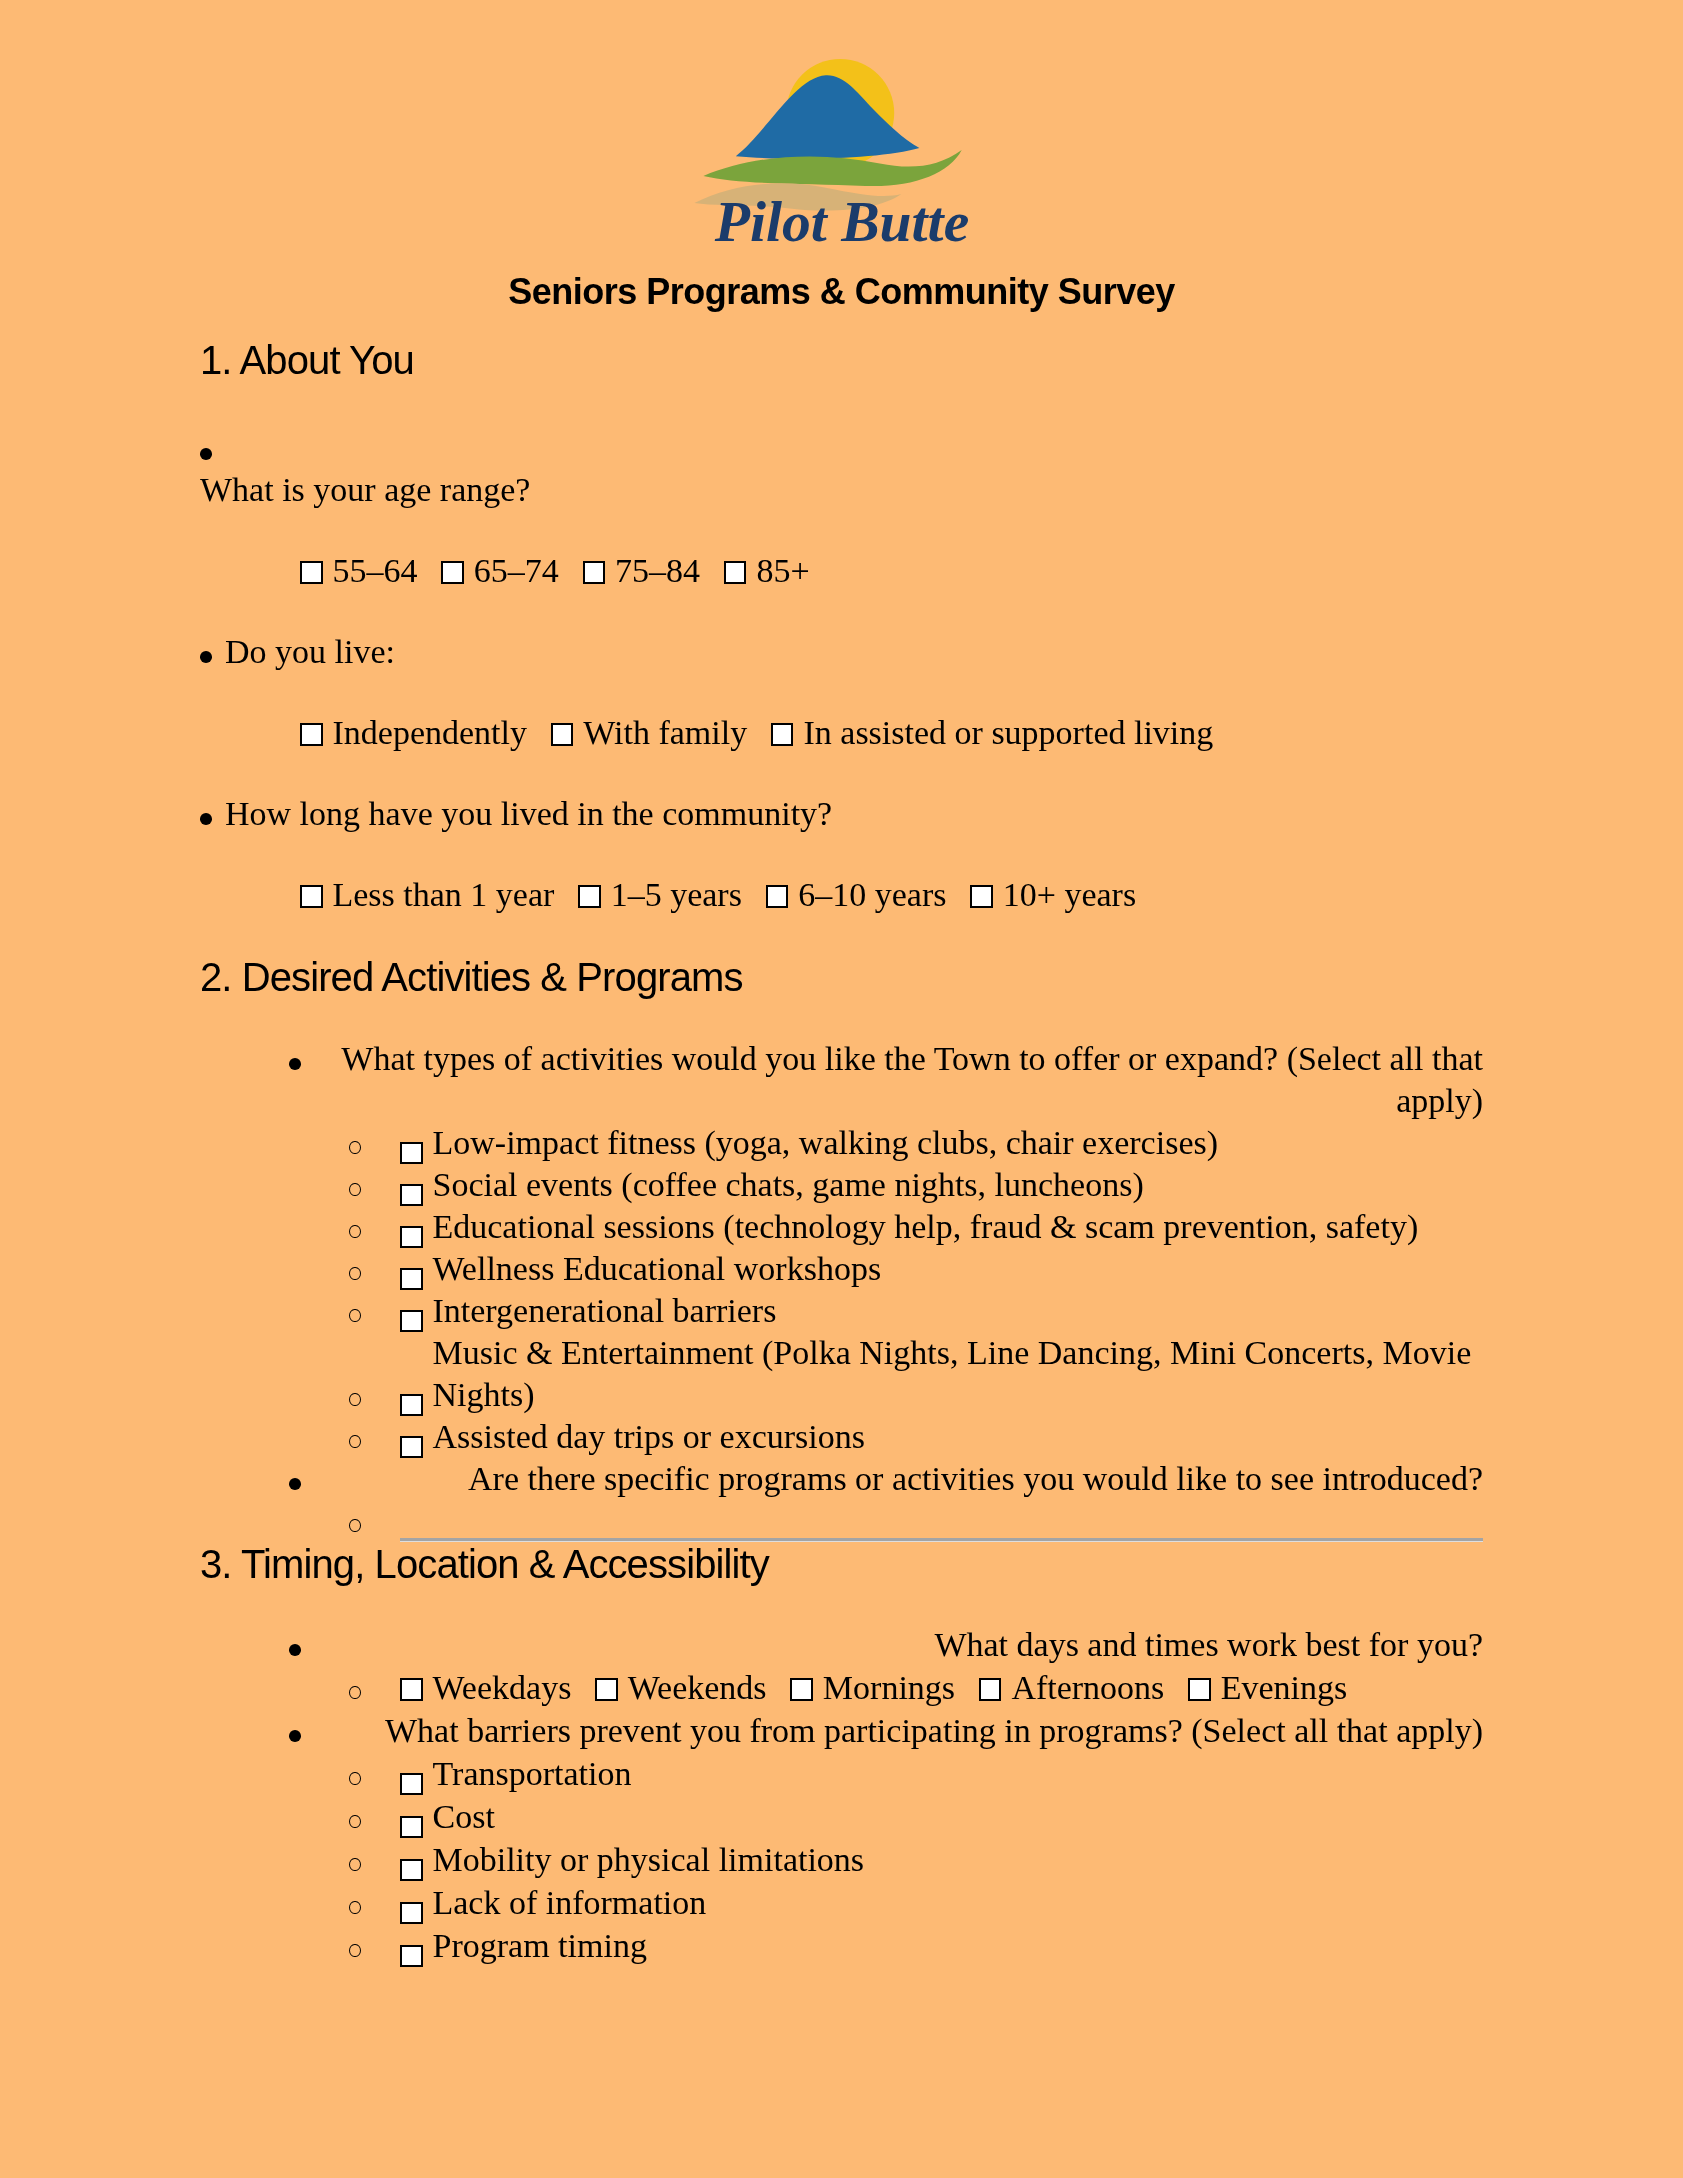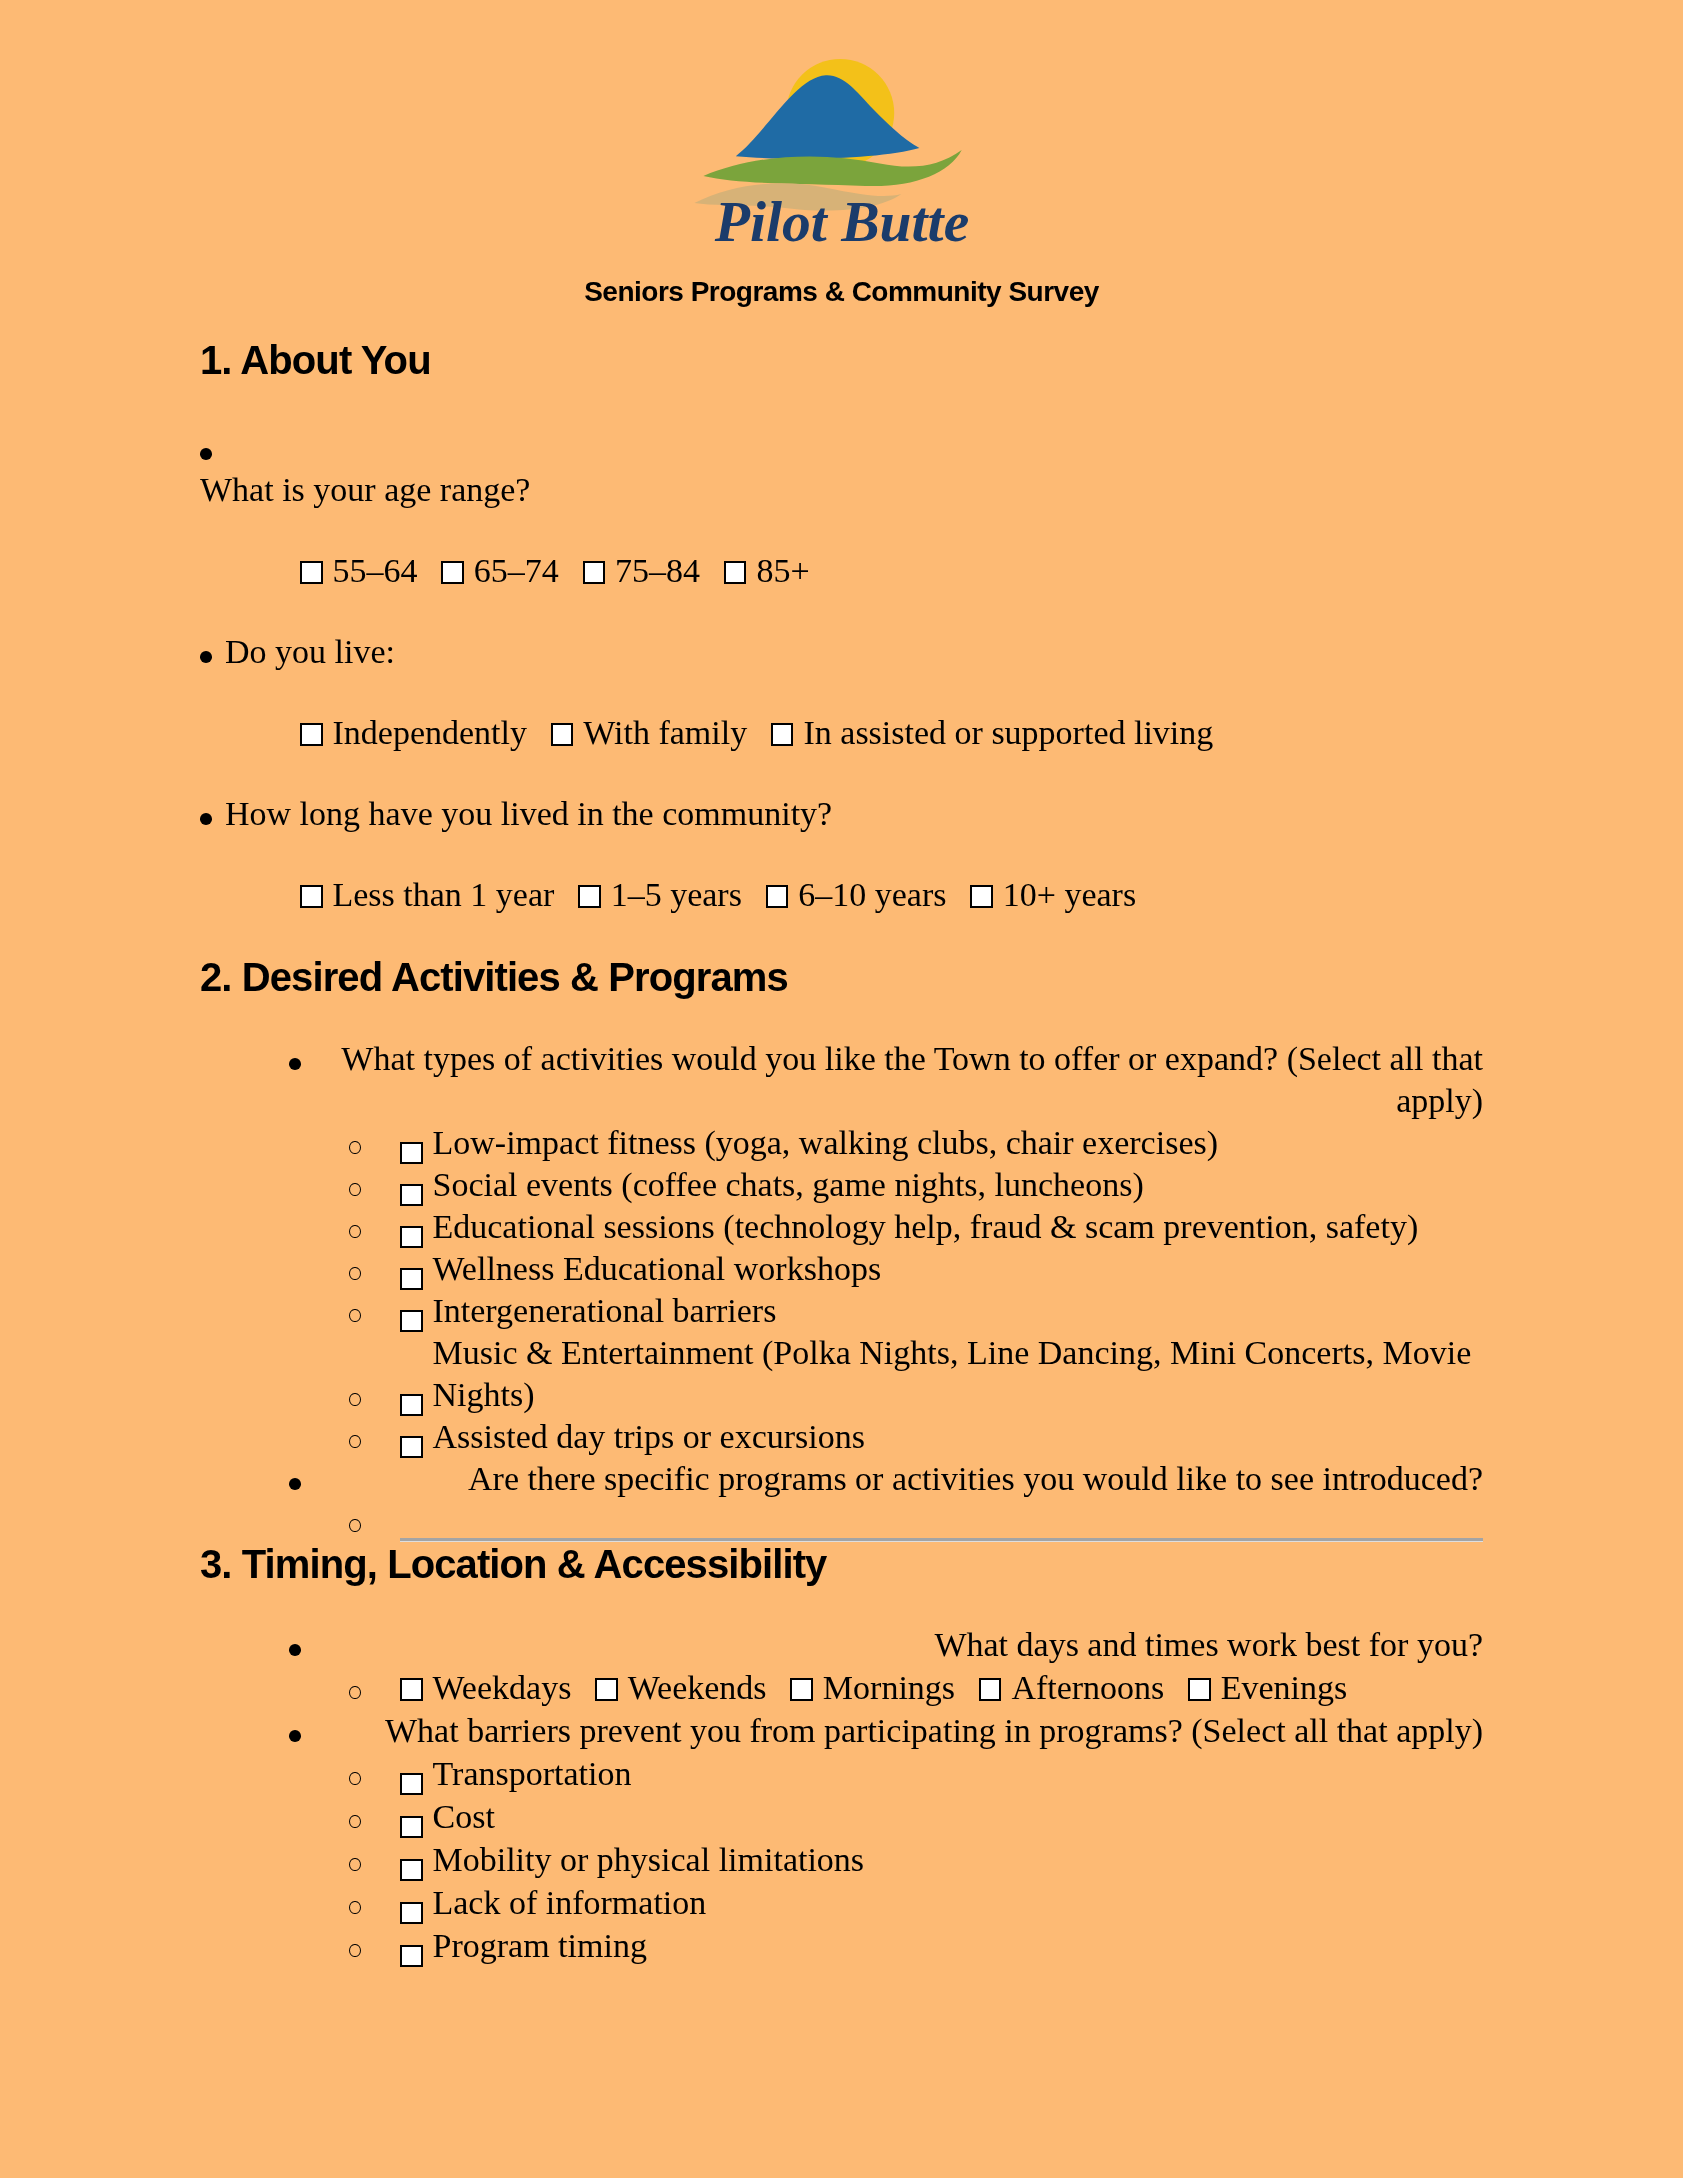--- a/index.html
+++ b/index.html
@@ -14,27 +14,27 @@
     overflow:hidden;
   }
   
   .logo-wrap { padding-top:32px; text-align:center; height:250px; }
   .logo-svg { display:inline-block; }
   
   .title {
     margin-top:20px;
     text-align:center;
     font-family:"Liberation Sans","DejaVu Sans",sans-serif;
-    font-weight:700; font-size:28px; line-height:43px;
+    font-weight:700; font-size:36px; line-height:43px;
     letter-spacing:-0.5px;
   }
   h2 {
     margin-left:200px;
     font-family:"Liberation Sans","DejaVu Sans",sans-serif;
-    font-weight:700; font-size:40px; line-height:45px;
+    font-weight:400; font-size:40px; line-height:45px;
     letter-spacing:-0.9px;
   }
   .h2-s1 { margin-top:25px; }
   .h2-s2 { margin-top:40px; }
   .h2-s3 { }
   
   .row { margin-right:200px; }
   
   .b1 { display:flex; align-items:flex-start; margin-left:200px; line-height:41px; margin-bottom:40px; }
   .b1-first { margin-top:45px;flex-direction:column; }

